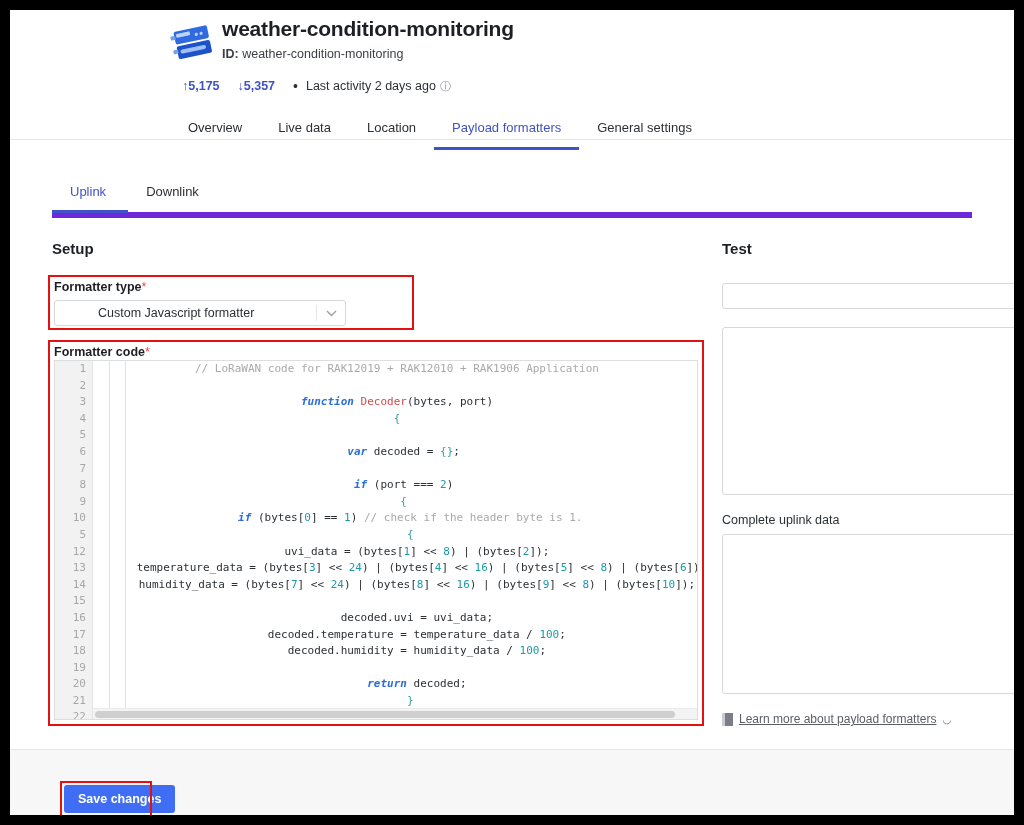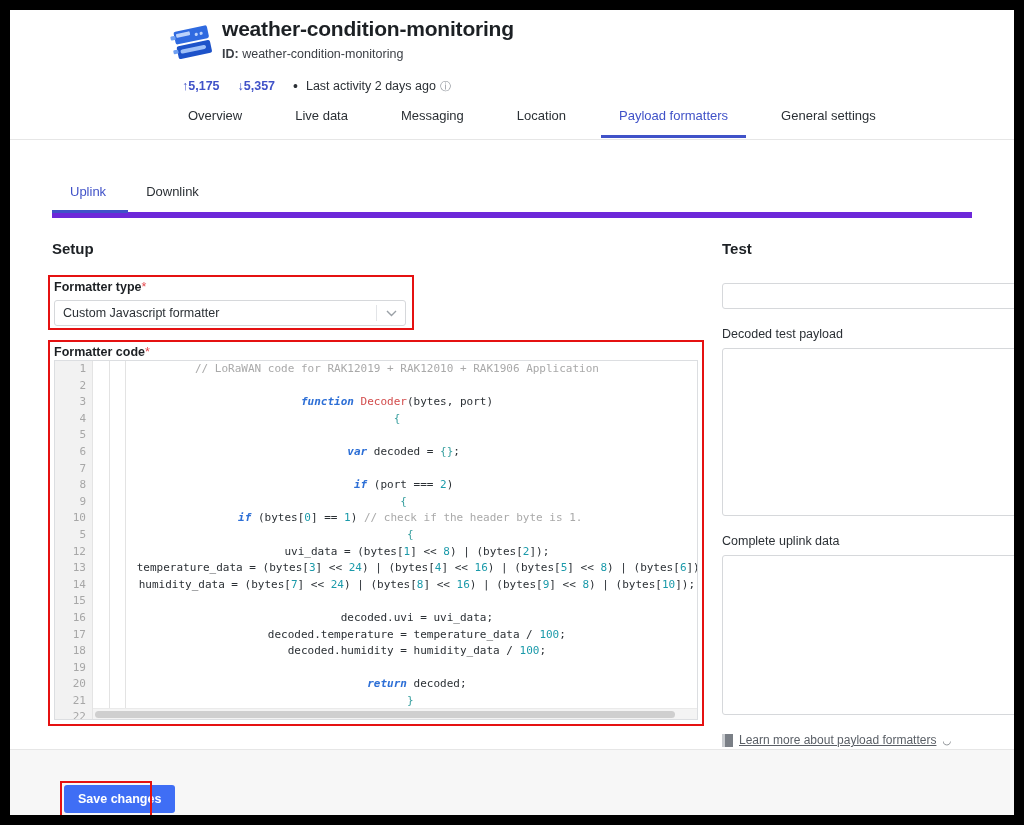--- a/index.html
+++ b/index.html
@@ -64,23 +64,23 @@
   .activity { color: #2b3035; }
   .qmark {
     display: inline-block;
     margin-left: 4px;
     color: #8b9097;
     font-size: 11px;
   }
 
   .tabs {
     position: absolute;
-    left: 160px; top: 92px;
+    left: 160px; top: 104px;
     display: flex;
-    gap: 17px;
+    gap: 0;
   }
   .tab {
     font-size: 13px;
     color: #2b3035;
     padding: 6px 18px 12px 18px;
     cursor: pointer;
     white-space: nowrap;
   }
   .tab.active {
     color: #4052c8;
@@ -140,29 +140,30 @@
     pointer-events: none;
   }
   #annot-type { left: 38px; top: 265px; width: 366px; height: 55px; }
   #annot-code { left: 38px; top: 330px; width: 656px; height: 386px; }
   #annot-save { left: 50px; top: 771px; width: 92px; height: 36px; }
 
   
   .select {
     position: absolute;
     left: 44px; top: 290px;
-    width: 352px; height: 26px;
+    width: 292px; height: 26px;
     border: 1px solid #d6d8db;
     border-radius: 3px;
     background: #fff;
     display: flex;
     align-items: center;
     font-size: 12.5px;
     color: #2b3035;
     cursor: pointer;
+    padding-left: 35px;
   }
   .select .val { padding-left: 8px; flex: 1; }
   .select .divider {
     width: 1px; height: 16px; background: #e2e4e7;
   }
   .select .chev {
     width: 28px;
     text-align: center;
     color: #8b9097;
     font-size: 11px;
@@ -323,21 +324,20 @@
       <span class="stat-up"><span class="arrow">↑</span><span>5,175</span></span>
       <span class="stat-down"><span class="arrow">↓</span><span>5,357</span></span>
       <span class="dot-sep">•</span>
       <span class="activity">Last activity 2 days ago</span>
       <span class="qmark">ⓘ</span>
     </div>
 
     <div class="tabs">
       <div class="tab">Overview</div>
       <div class="tab">Live data</div>
-      <div class="tab">Messaging</div>
       <div class="tab">Location</div>
       <div class="tab active">Payload formatters</div>
       <div class="tab">General settings</div>
     </div>
   </div>
 
   <div class="subtabs">
     <div class="subtab active">Uplink</div>
     <div class="subtab">Downlink</div>
   </div>
@@ -395,21 +395,20 @@
     <div class="hscroll">
       <div class="thumb"></div>
     </div>
   </div>
 
   <div class="panel-test">
     <div class="section-title">Test</div>
 
     <input class="test-input" type="text" value="" placeholder="" style="">
 
-    <div class="field-label normal">Decoded test payload</div>
     <div class="test-area area-decoded"></div>
 
     <div class="field-label normal">Complete uplink data</div>
     <div class="test-area area-uplink"></div>
 
     <div class="learn-more">
       <span class="book-icon"></span>
       <span class="txt">Learn more about payload formatters</span>
       <span class="ext-icon">◡</span>
     </div>

